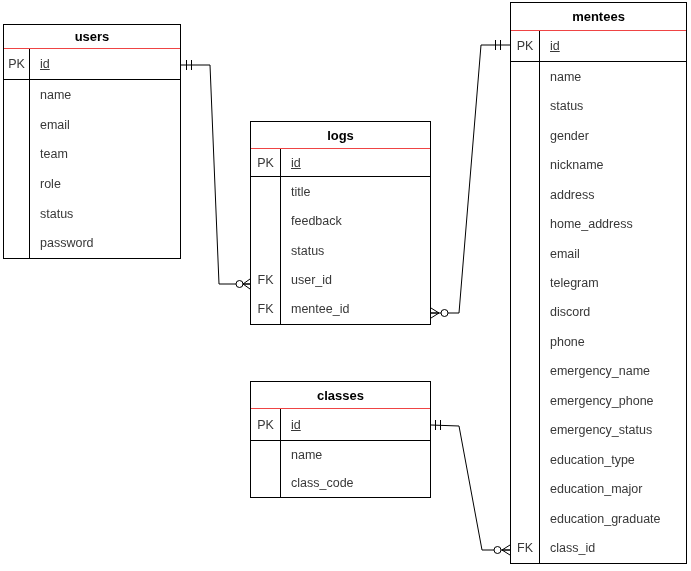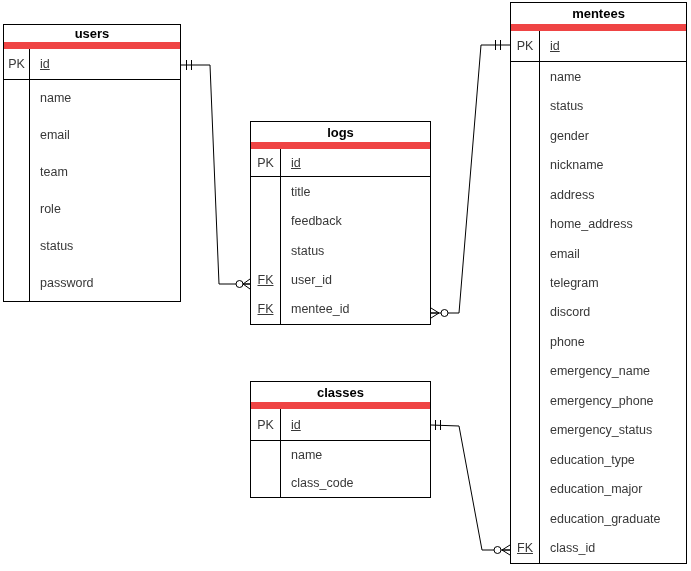--- a/index.html
+++ b/index.html
@@ -21,21 +21,21 @@
     position: absolute;
     background: #ffffff;
     border: 1px solid #000000;
     display: flex;
     flex-direction: column;
     font-size: 12.5px;
     color: #383838;
   }
   .er-title {
     flex: none;
-    border-bottom: 7px solid #ef4444;
+    border-bottom: 1px solid #ef4444;
     display: flex;
     align-items: center;
     justify-content: center;
     font-weight: bold;
     font-size: 13px;
     color: #000000;
   }
   .er-pkrow {
     flex: none;
     border-bottom: 1px solid #000000;
@@ -70,21 +70,20 @@
   .er-valcol {
     flex: 1;
     display: flex;
     flex-direction: column;
   }
   .er-kcell {
     flex: 1;
     display: flex;
     align-items: center;
     justify-content: center;
-    text-decoration: underline;
   }
   .er-vcell {
     flex: 1;
     display: flex;
     align-items: center;
     padding-left: 10px;
     white-space: nowrap;
   }
   #connector-layer polyline { fill: none; stroke: #000000; stroke-width: 1; }
   #connector-layer line { stroke: #000000; stroke-width: 1; }
@@ -111,21 +110,21 @@
       <line x1="495.5" y1="40" x2="495.5" y2="50"></line>
       <line x1="500.5" y1="40" x2="500.5" y2="50"></line>
       <circle cx="497.5" cy="550" r="3.5" class="card-circle"></circle>
       <line x1="502" y1="550" x2="510" y2="545"></line>
       <line x1="502" y1="550" x2="510" y2="550"></line>
       <line x1="502" y1="550" x2="510" y2="555"></line>
       <line x1="435.5" y1="420" x2="435.5" y2="430"></line>
       <line x1="440.5" y1="420" x2="440.5" y2="430"></line>
     </svg>
 
-<div class="er-table" style="left: 3px; top: 24px; width: 178px; height: 278px;">
+<div class="er-table" style="left: 3px; top: 24px; width: 178px; height: 235px;">
       <div class="er-title" style="height: 24px;">users</div>
       <div class="er-pkrow" style="height: 31px;">
         <div class="er-key" style="width: 26px;">PK</div>
         <div class="er-val er-pkfield">id</div>
       </div>
       <div class="er-body">
         <div class="er-keycol" style="width: 26px;">
           <div class="er-kcell"></div>
           <div class="er-kcell"></div>
           <div class="er-kcell"></div>

